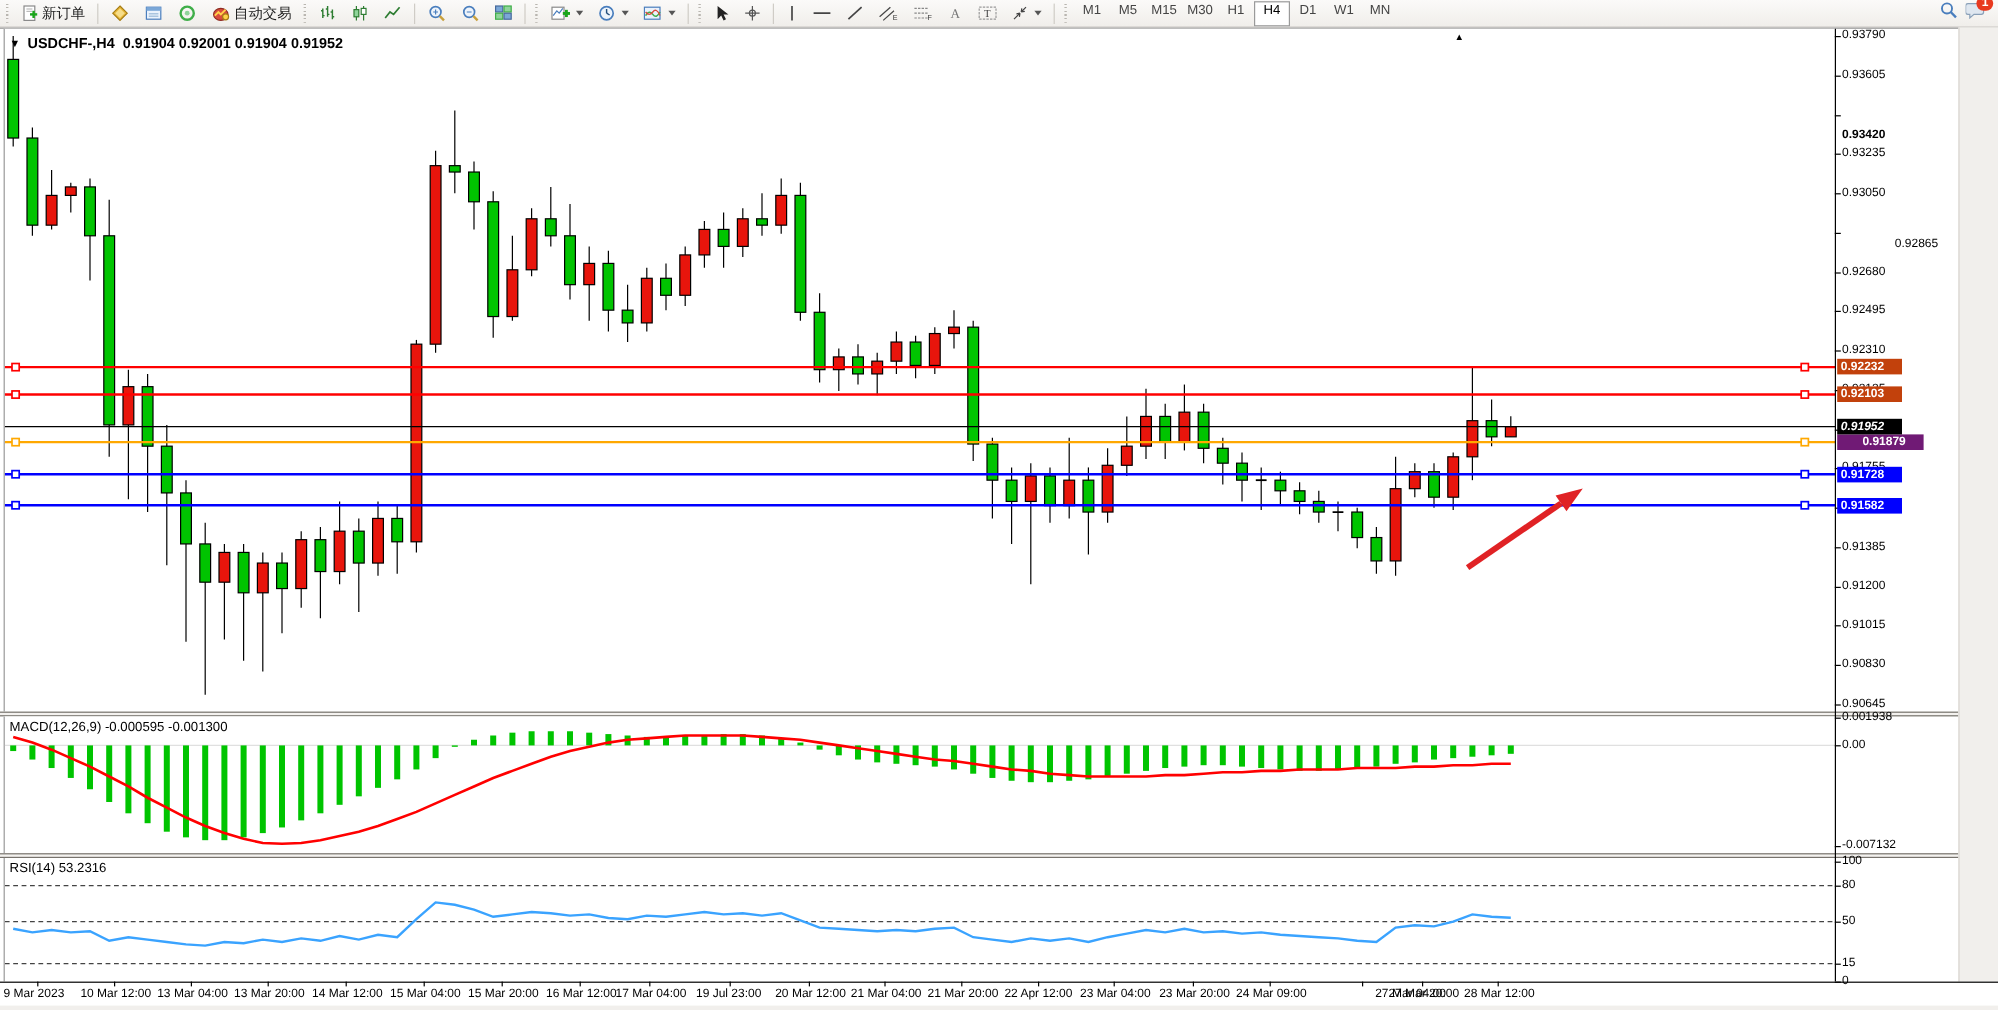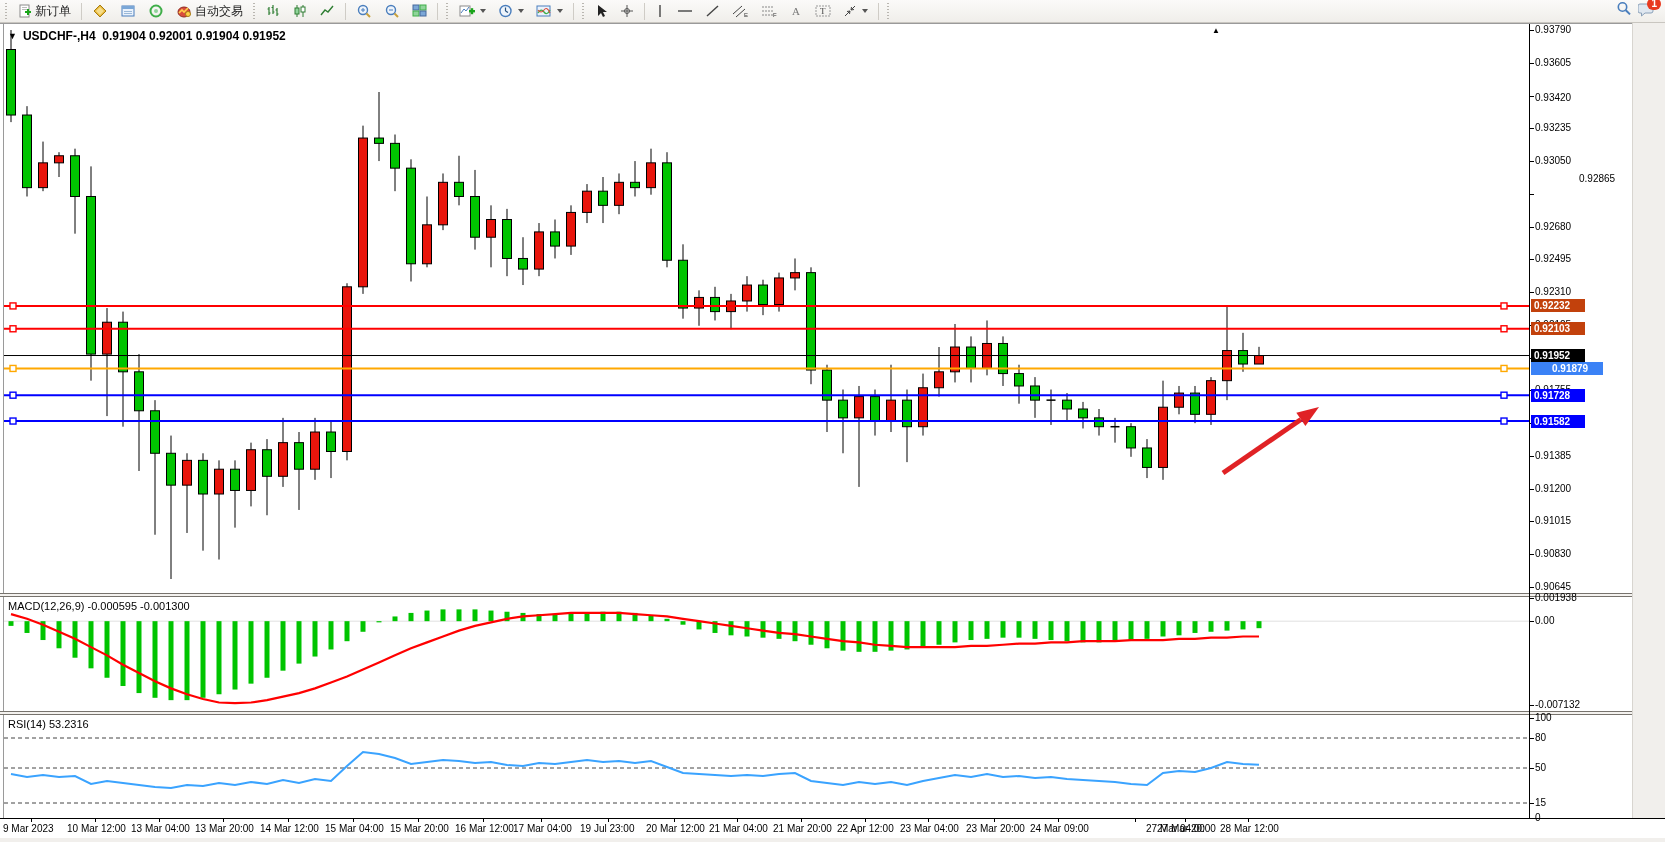--- a/index.html
+++ b/index.html
@@ -289,20 +289,31 @@
           <svg width="14" height="14" viewBox="0 0 14 14">
             <path d="M2 12 L7 7 M7 7 l-3 .5 M7 7 l-.5 3" stroke="#444" fill="none"></path>
             <path d="M12 2 L8 6 M8 6 l3 -.5 M8 6 l.5 -3" stroke="#444" fill="none"></path>
           </svg>
         </span>
         <span class="caret"></span>
       </div>
     <div class="tb-sep"></div>
     <div class="tb-handle"></div>
 
+    <div id="tf-group" style="display: flex;">
+        <div class="tf-btn">M1</div>
+        <div class="tf-btn">M5</div>
+        <div class="tf-btn">M15</div>
+        <div class="tf-btn">M30</div>
+        <div class="tf-btn">H1</div>
+        <div class="tf-btn active">H4</div>
+        <div class="tf-btn">D1</div>
+        <div class="tf-btn">W1</div>
+        <div class="tf-btn">MN</div>
+      </div>
 
     <div id="tb-right">
       <span><svg width="16" height="16" viewBox="0 0 16 16">
             <circle cx="6.5" cy="6" r="4.2" fill="none" stroke="#4a7ebd" stroke-width="1.6"></circle>
             <line x1="9.8" y1="9.2" x2="14" y2="13.4" stroke="#4a7ebd" stroke-width="2"></line>
           </svg></span>
       <span style="position:relative;display:inline-block;">
         <svg width="17" height="15" viewBox="0 0 17 15">
             <path d="M2 2 h11 a2 2 0 0 1 2 2 v5 a2 2 0 0 1 -2 2 h-6 l-3.5 3 v-3 h-1.5 a2 2 0 0 1 -2 -2 v-5 a2 2 0 0 1 2 -2z" fill="#dfe7f0" stroke="#8aa0b8"></path>
           </svg>
@@ -600,27 +611,27 @@
   </div>
   <div id="shift-marker">▲</div>
   <div class="panel-label" id="macd-label">MACD(12,26,9) -0.000595 -0.001300</div>
   <div class="panel-label" id="rsi-label">RSI(14) 53.2316</div>
 
 <div class="tick-dash" style="top: 30.0212px;"></div>
     <div class="price-tick-label" style="top: 24.0212px;">0.93790</div>
     <div class="tick-dash" style="top: 62.7834px;"></div>
     <div class="price-tick-label" style="top: 56.7834px;">0.93605</div>
     <div class="tick-dash" style="top: 95.5456px;"></div>
-    <div class="price-tick-label" style="top: 92px;">0.93420</div>
+    <div class="price-tick-label" style="top: 107px; font-weight: bold;">0.93420</div>
     <div class="tick-dash" style="top: 128.308px;"></div>
     <div class="price-tick-label" style="top: 122.308px;">0.93235</div>
     <div class="tick-dash" style="top: 161.07px;"></div>
     <div class="price-tick-label" style="top: 155.07px;">0.93050</div>
     <div class="tick-dash" style="top: 193.832px;"></div>
-    <div class="price-tick-label" style="top: 173px; padding-left: 44px;">0.92865</div>
+    <div class="price-tick-label" style="top: 198px; padding-left: 44px;">0.92865</div>
     <div class="tick-dash" style="top: 226.594px;"></div>
     <div class="price-tick-label" style="top: 220.594px;">0.92680</div>
     <div class="tick-dash" style="top: 259.357px;"></div>
     <div class="price-tick-label" style="top: 253.357px;">0.92495</div>
     <div class="tick-dash" style="top: 292.119px;"></div>
     <div class="price-tick-label" style="top: 286.119px;">0.92310</div>
     <div class="tick-dash" style="top: 324.881px;"></div>
     <div class="price-tick-label" style="top: 318.881px;">0.92125</div>
     <div class="tick-dash" style="top: 357.643px;"></div>
     <div class="price-tick-label" style="top: 351.643px;">0.91940</div>
@@ -649,24 +660,24 @@
     <div class="tick-dash" style="top: 738px;"></div>
     <div class="price-tick-label" style="top: 732px;">80</div>
     <div class="tick-dash" style="top: 768px;"></div>
     <div class="price-tick-label" style="top: 762px;">50</div>
     <div class="tick-dash" style="top: 803px;"></div>
     <div class="price-tick-label" style="top: 797px;">15</div>
     <div class="tick-dash" style="top: 818px;"></div>
     <div class="price-tick-label" style="top: 812px;">0</div>
     <div class="price-badge" style="top: 299.432px; background: #c2410c;">0.92232</div>
     <div class="price-badge" style="top: 322.277px; background: #c2410c;">0.92103</div>
-    <div class="price-badge" style="top: 361.946px; background: #3b82f6; padding-left: 21px;">0.91879</div>
+    <div class="price-badge" style="top: 361.946px; background: #701a75; padding-left: 21px;">0.91879</div>
     <div class="price-badge" style="top: 388.687px; background: rgb(0, 0, 255);">0.91728</div>
     <div class="price-badge" style="top: 414.543px; background: rgb(0, 0, 255);">0.91582</div>
-    <div class="price-badge" style="top: 349.018px; background: rgb(0, 0, 0);">0.91952</div>
+    <div class="price-badge" style="top: 349.018px; background: rgb(0, 0, 0); font-style: italic;">0.91952</div>
     <div class="time-tick" style="left: 31px;"></div>
     <div class="time-label" style="left: 3px;">9 Mar 2023</div>
     <div class="time-tick" style="left: 95px;"></div>
     <div class="time-label" style="left: 67px;">10 Mar 12:00</div>
     <div class="time-tick" style="left: 159px;"></div>
     <div class="time-label" style="left: 131px;">13 Mar 04:00</div>
     <div class="time-tick" style="left: 223px;"></div>
     <div class="time-label" style="left: 195px;">13 Mar 20:00</div>
     <div class="time-tick" style="left: 288px;"></div>
     <div class="time-label" style="left: 260px;">14 Mar 12:00</div>

